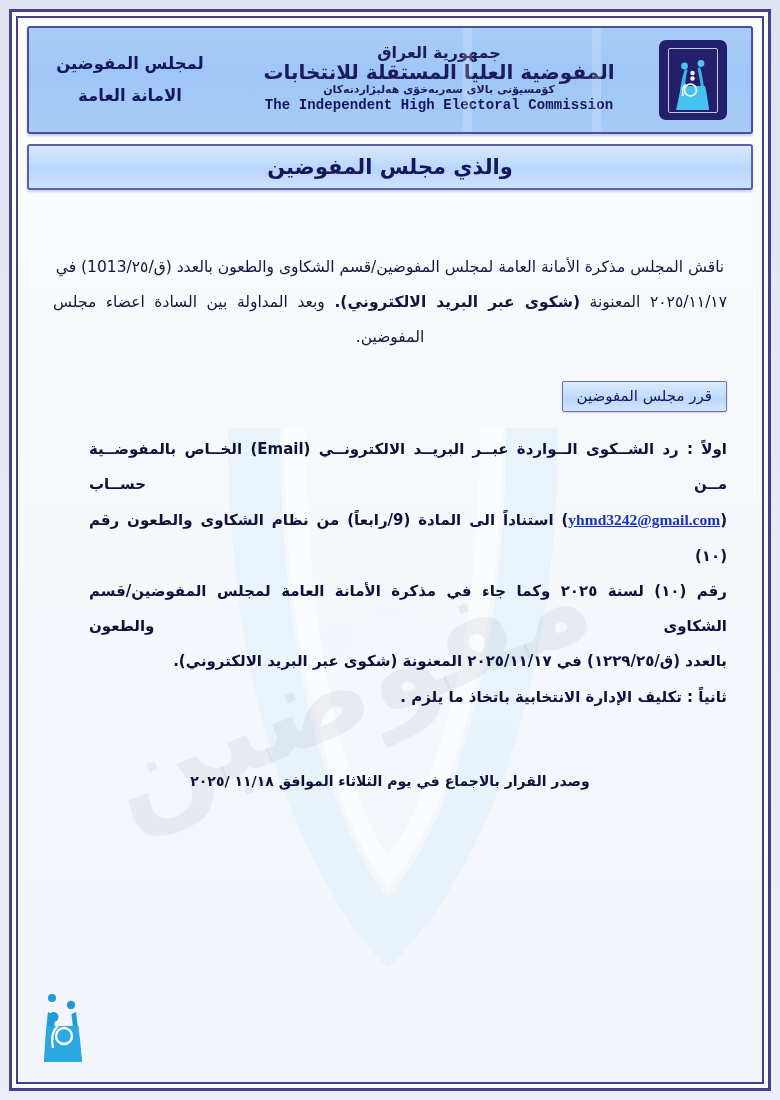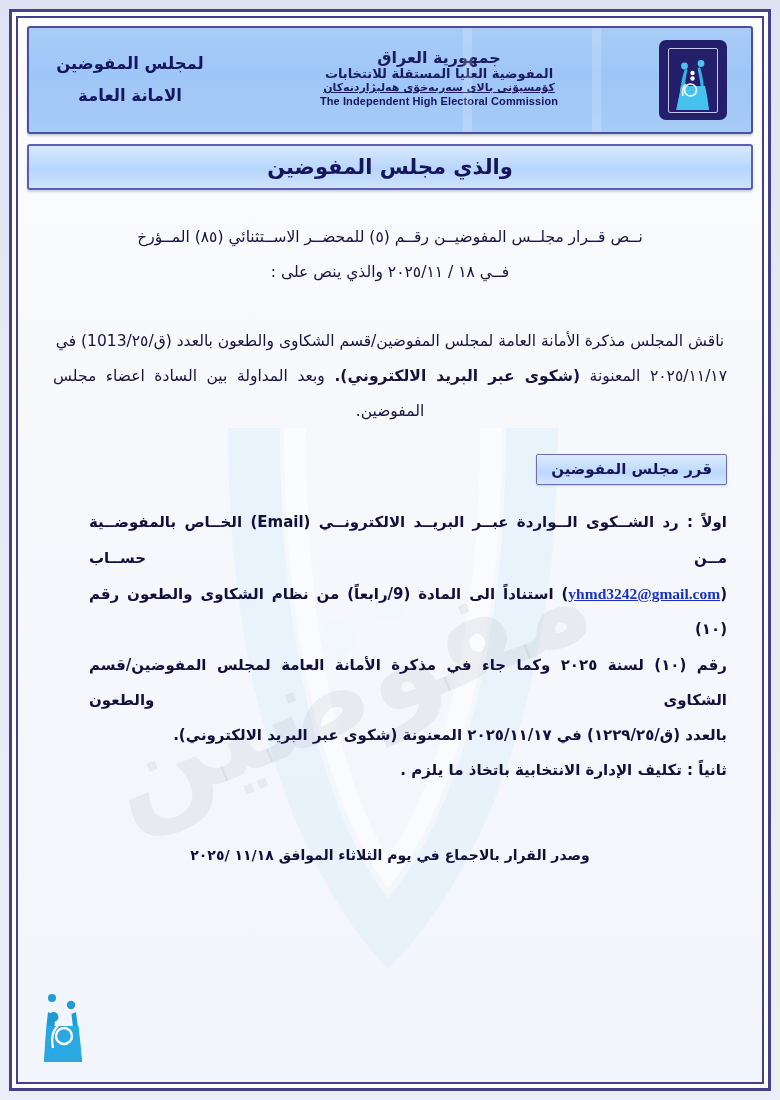--- a/index.html
+++ b/index.html
@@ -112,43 +112,42 @@
   }
 
   .emblem {
     flex: 1 1 auto;
     text-align: center;
     color: #1b1b5e;
     line-height: 1;
     padding-bottom: 3px;
   }
   .emblem .eng {
-    font-size: 11px;
+    font-size: 14px;
     font-weight: bold;
     letter-spacing: .1px;
     color: #15155c;
     margin-top: 3px;
-    font-family: Liberation Sans, sans-serif;
+    font-family: Liberation Mono, monospace;
   }
   .emblem .kurd {
     font-size: 11px;
     font-weight: bold;
     color: #1b1b5e;
     margin-top: 2px;
     direction: rtl;
-    text-decoration: underline;
   }
   .emblem .ar1 {
     font-size: 16px;
     font-weight: bold;
     color: #1b1b5e;
     letter-spacing: 1px;
   }
   .emblem .ar2 {
-    font-size: 13px;
+    font-size: 20px;
     font-weight: bold;
     color: #1b1b5e;
     margin-top: 1px;
     letter-spacing: .5px;
   }
 
   .header-right {
     flex: 0 0 auto;
     width: 190px;
     text-align: center;
@@ -204,21 +203,21 @@
     margin-top: 26px;
     display: flex;
     justify-content: flex-start;
   }
   .decision-badge {
     border: 1.5px solid #6a6fb6;
     background: linear-gradient(180deg,#dcebfd 0%,#bcd9fb 60%,#d3e5fd 100%);
     box-shadow: 0 1px 2px rgba(70,70,130,.22);
     padding: 5px 14px 6px 14px;
     font-size: 15px;
-    font-weight: bold;
+    font-weight: normal;
     color: #15155c;
     border-radius: 2px;
   }
 
   .decision-body {
     margin-top: 20px;
     font-size: 15px;
     font-weight: bold;
     line-height: 2.35;
     color: #10103c;
@@ -307,24 +306,20 @@
           <div>الامانة العامة</div>
         </div>
       </div>
 
       <div class="title-bar">
         <span class="t">والذي مجلس المفوضين</span>
       </div>
 
       <div class="body">
 
-        <p class="para p1">
-          <span>نــص قــرار مجلــس المفوضيــن رقــم (٥) للمحضــر الاســتثنائي (٨٥) المــؤرخ</span><br>
-          <span>فــي ١٨ / ٢٠٢٥/١١ والذي ينص على :</span>
-        </p>
 
         <p class="para p2">
           <span>ناقش المجلس مذكرة الأمانة العامة لمجلس المفوضين/قسم الشكاوى والطعون بالعدد (ق/1013/٢٥) في</span><br>
           <span>٢٠٢٥/١١/١٧ المعنونة </span><span class="bold">(شكوى عبر البريد الالكتروني).</span><span> وبعد المداولة بين السادة اعضاء مجلس المفوضين.</span>
         </p>
 
         <div class="decision-badge-row">
           <div class="decision-badge">قرر مجلس المفوضين</div>
         </div>
 

